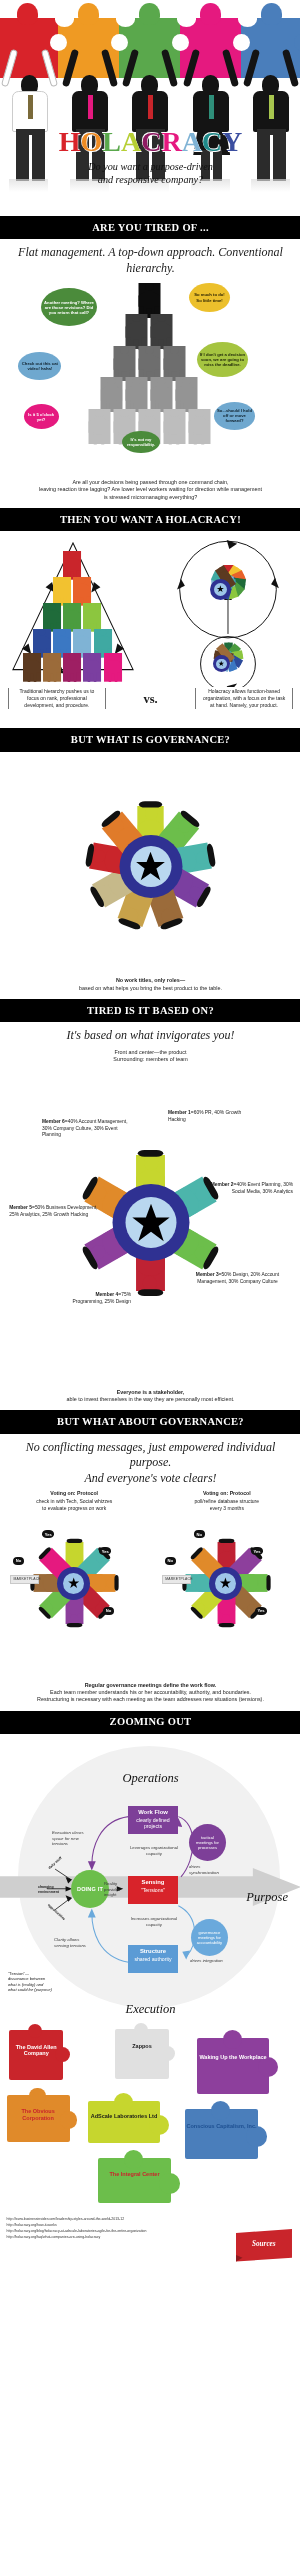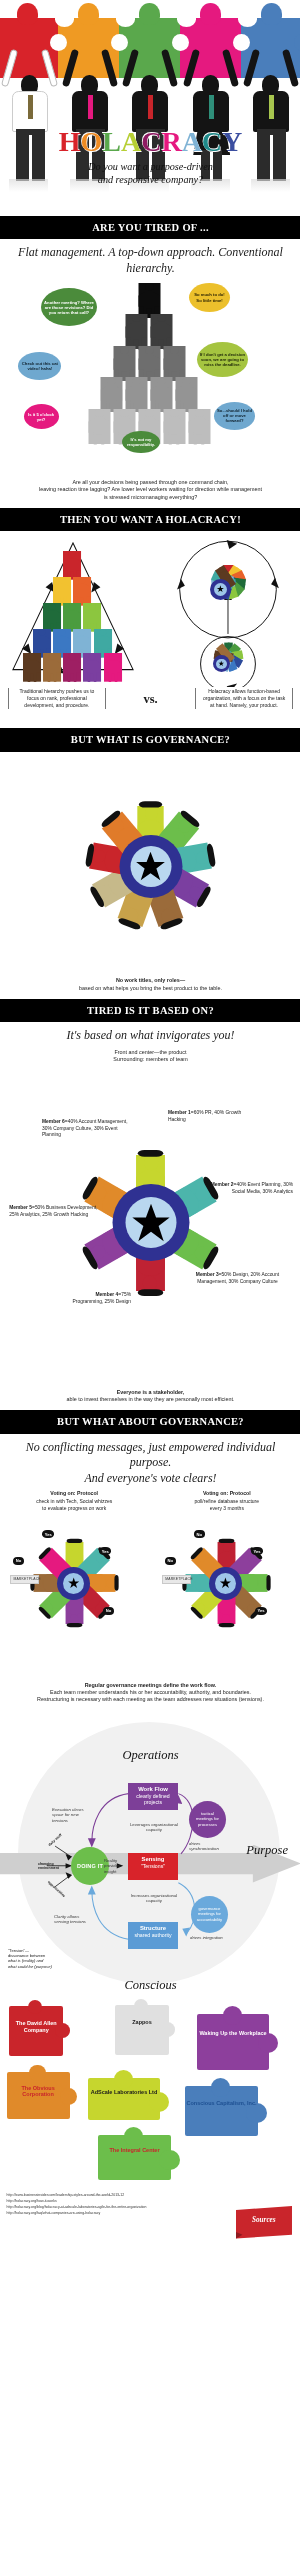--- a/index.html
+++ b/index.html
@@ -738,27 +738,28 @@
           <div class="mkt" style="left: 5.2px; top: 55px; width: 29px;">MARKETPLACE</div>
         </div>
       </div>
   </div>
   <div class="caption">
     <div style="font-weight:bold">Regular governance meetings define the work flow.</div>
     <div>Each team member understands his or her accountability, authority, and boundaries.</div>
     <div>Restructuring is necessary with each meeting as the team addresses new situations (tensions).</div>
   </div>
 
+  <div class="banner">ZOOMING OUT</div>
   <div class="sec-zoom">
     <div class="blob"></div>
     <div class="bigarrow"></div>
 
     <div class="zlabel" style="left:50%;transform:translateX(-50%);top:37px;">Operations</div>
-    <div class="zlabel" style="left:50%;transform:translateX(-50%);bottom:5.2px;">Conscious</div>
-    <div class="zlabel" style="right:13px;top:132px;">Purpose</div>
+    <div class="zlabel" style="left:50%;transform:translateX(-50%);bottom:5.2px;">Execution</div>
+    <div class="zlabel" style="right:13px;top:156px;">Purpose</div>
 
     <svg viewBox="0 0 459 440" style="position:absolute;inset:0;">
       <path d="M196,126 C150,132 140,176 140,200" fill="none" stroke="#7d3f98" stroke-width="1.6"></path>
       <polygon points="140,208 134,194 146,194" fill="#7d3f98"></polygon>
       <path d="M272,126 C302,136 300,190 276,218" fill="none" stroke="#7d3f98" stroke-width="1.6"></path>
       <polygon points="272,128 278,142 266,140" fill="#7d3f98"></polygon>
       <path d="M272,262 C304,278 302,320 284,340" fill="none" stroke="#6aa9dc" stroke-width="1.6"></path>
       <polygon points="284,344 290,330 278,332" fill="#6aa9dc"></polygon>
       <path d="M196,348 C150,340 140,300 140,272" fill="none" stroke="#6aa9dc" stroke-width="1.6"></path>
       <polygon points="140,266 134,280 146,280" fill="#6aa9dc"></polygon>

